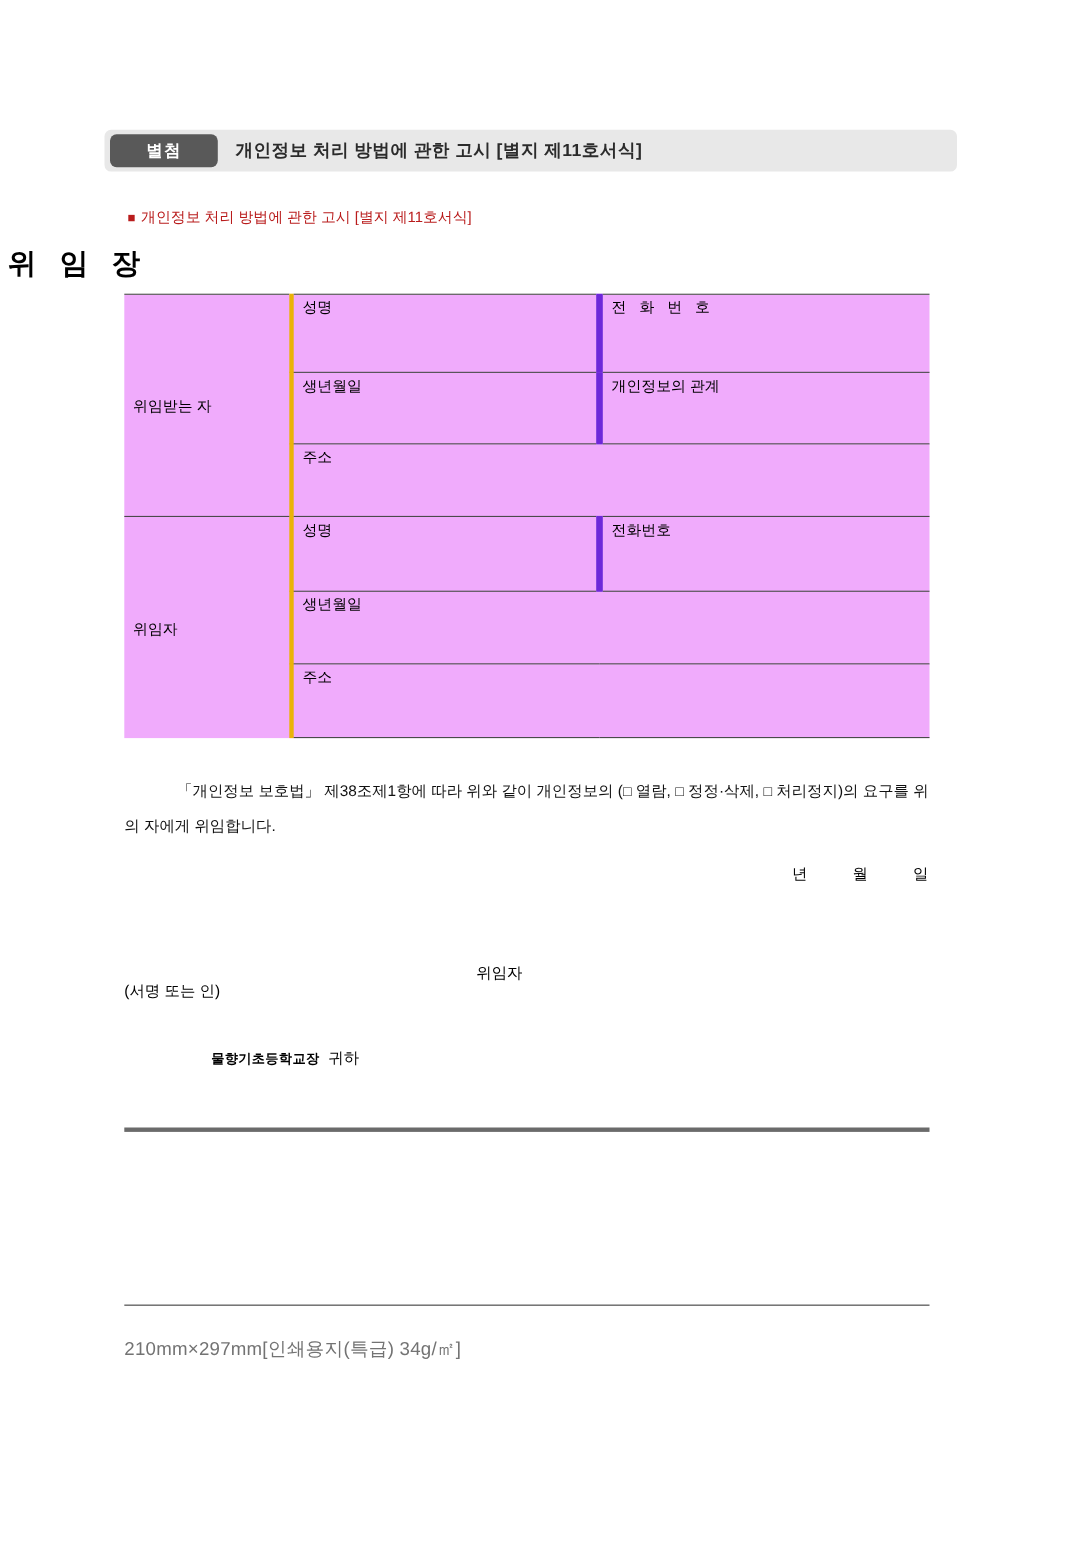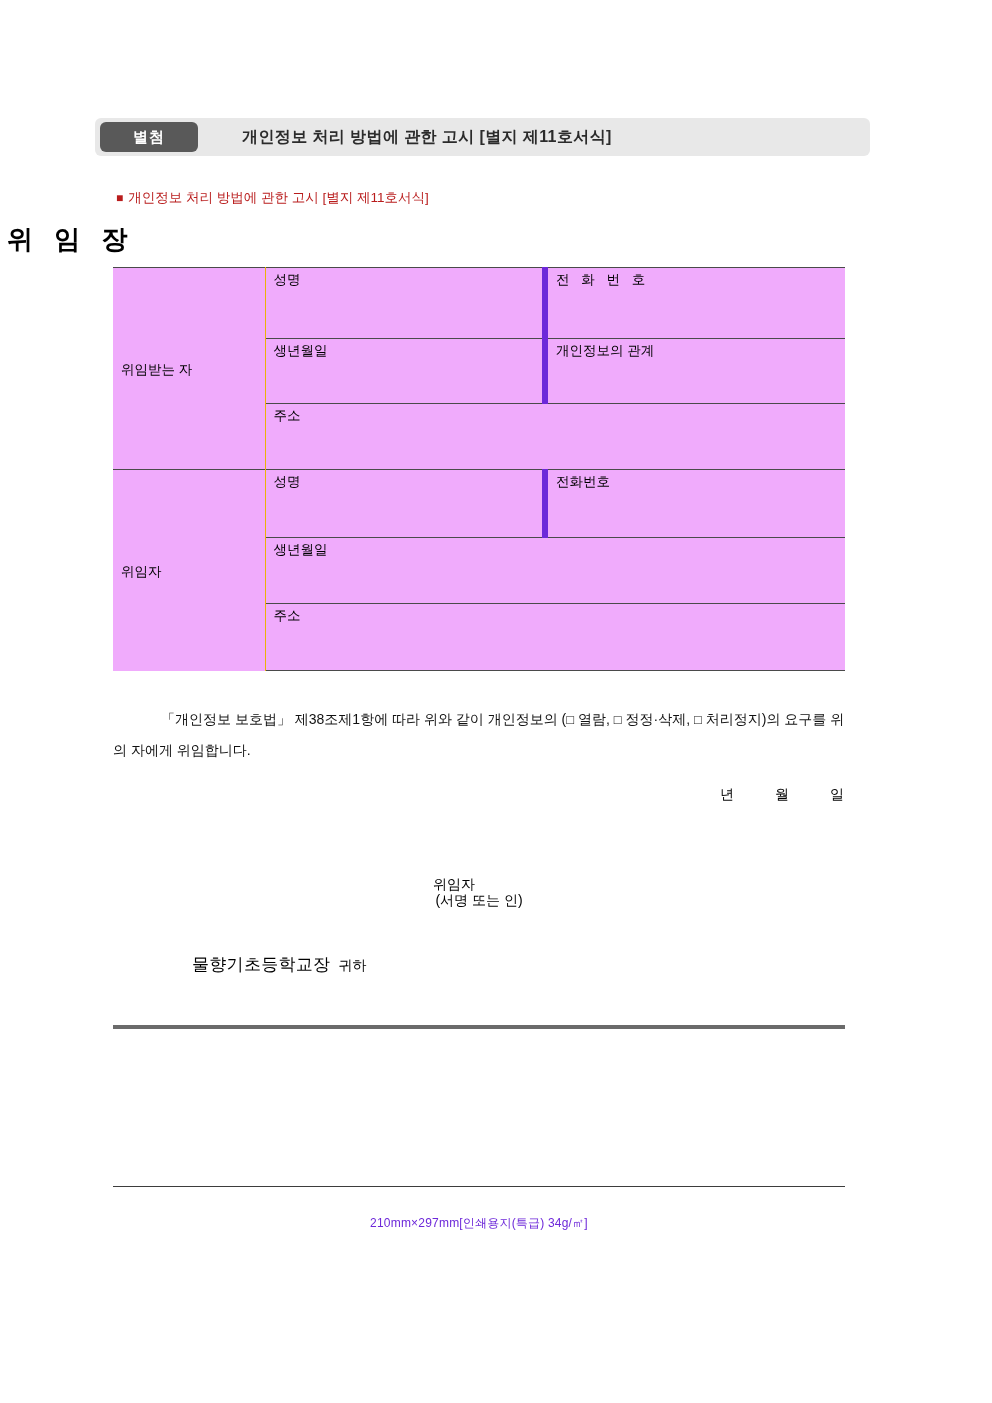--- a/index.html
+++ b/index.html
@@ -20,21 +20,20 @@
   .header-band {
     position: absolute;
     left: 95px;
     top: 118px;
     width: 775px;
     height: 38px;
     background: #e8e8e8;
     border-radius: 6px;
     display: flex;
     align-items: center;
-    gap: 28px;
   }
   .header-badge {
     width: 98px;
     height: 30px;
     margin-left: 5px;
     background: #595959;
     border-radius: 6px;
     color: #ffffff;
     font-size: 15px;
     font-weight: bold;
@@ -92,21 +91,21 @@
   .form-table td {
     border-top: 1px solid #4a4a4a;
     border-bottom: 1px solid #4a4a4a;
     vertical-align: top;
     padding: 4px 0 0 8px;
     font-size: 13.5px;
     line-height: 1.25;
     background: #f0abfc;
   }
   .form-table td.party {
-    border-right: 1px solid #eab308;
+    border-right: 4px solid #eab308;
     vertical-align: middle;
     padding-left: 8px;
     text-align: left;
   }
   .form-table td.split-right {
     border-left: 6px solid #6d28d9;
   }
   .col-party  { width: 152px; }
   .col-left   { width: 280px; }
   .col-right  { width: 300px; }
@@ -145,35 +144,35 @@
     position: absolute;
     left: 433px;
     top: 876px;
     font-size: 14px;
   }
   .sig-seal {
     position: absolute;
     left: 113px;
     top: 892px;
     width: 732px;
-    text-align: center;
+    text-align: left;
     font-size: 14px;
   }
 
   
   .addressee {
     position: absolute;
     left: 192px;
     top: 953px;
     font-size: 13.5px;
     white-space: nowrap;
   }
   .addressee .school {
-    font-size: 17px;
-    font-weight: normal;
+    font-size: 12px;
+    font-weight: bold;
     letter-spacing: 0.3px;
   }
   .addressee .honorific {
     font-size: 14px;
     margin-left: 8px;
   }
 
   
   .rule-thick {
     position: absolute;
@@ -191,23 +190,23 @@
     height: 1px;
     background: #3d3d3d;
   }
 
   
   .footer-spec {
     position: absolute;
     left: 113px;
     top: 1215px;
     width: 732px;
-    text-align: center;
-    font-size: 12px;
-    color: #6d28d9;
+    text-align: left;
+    font-size: 17px;
+    color: #737373;
     letter-spacing: 0.2px;
   }
 </style>
 </head>
 <body>
 
 <div class="header-band">
   <div class="header-badge">별첨</div>
   <div class="header-title">개인정보 처리 방법에 관한 고시 [별지 제11호서식]</div>
 </div>

